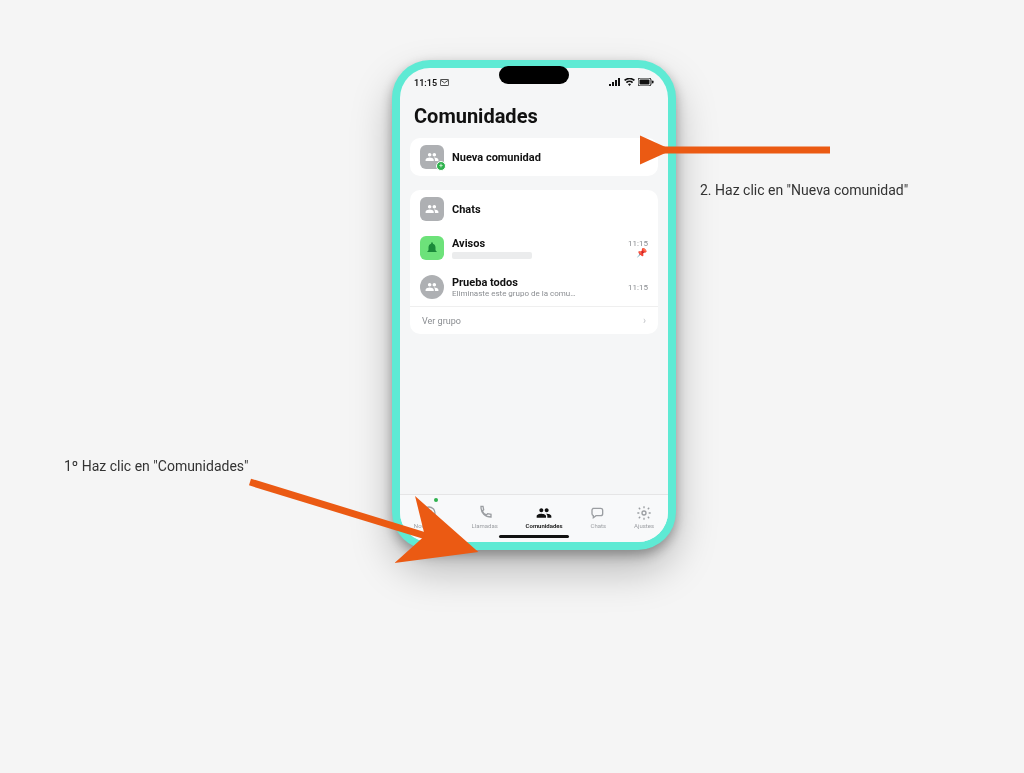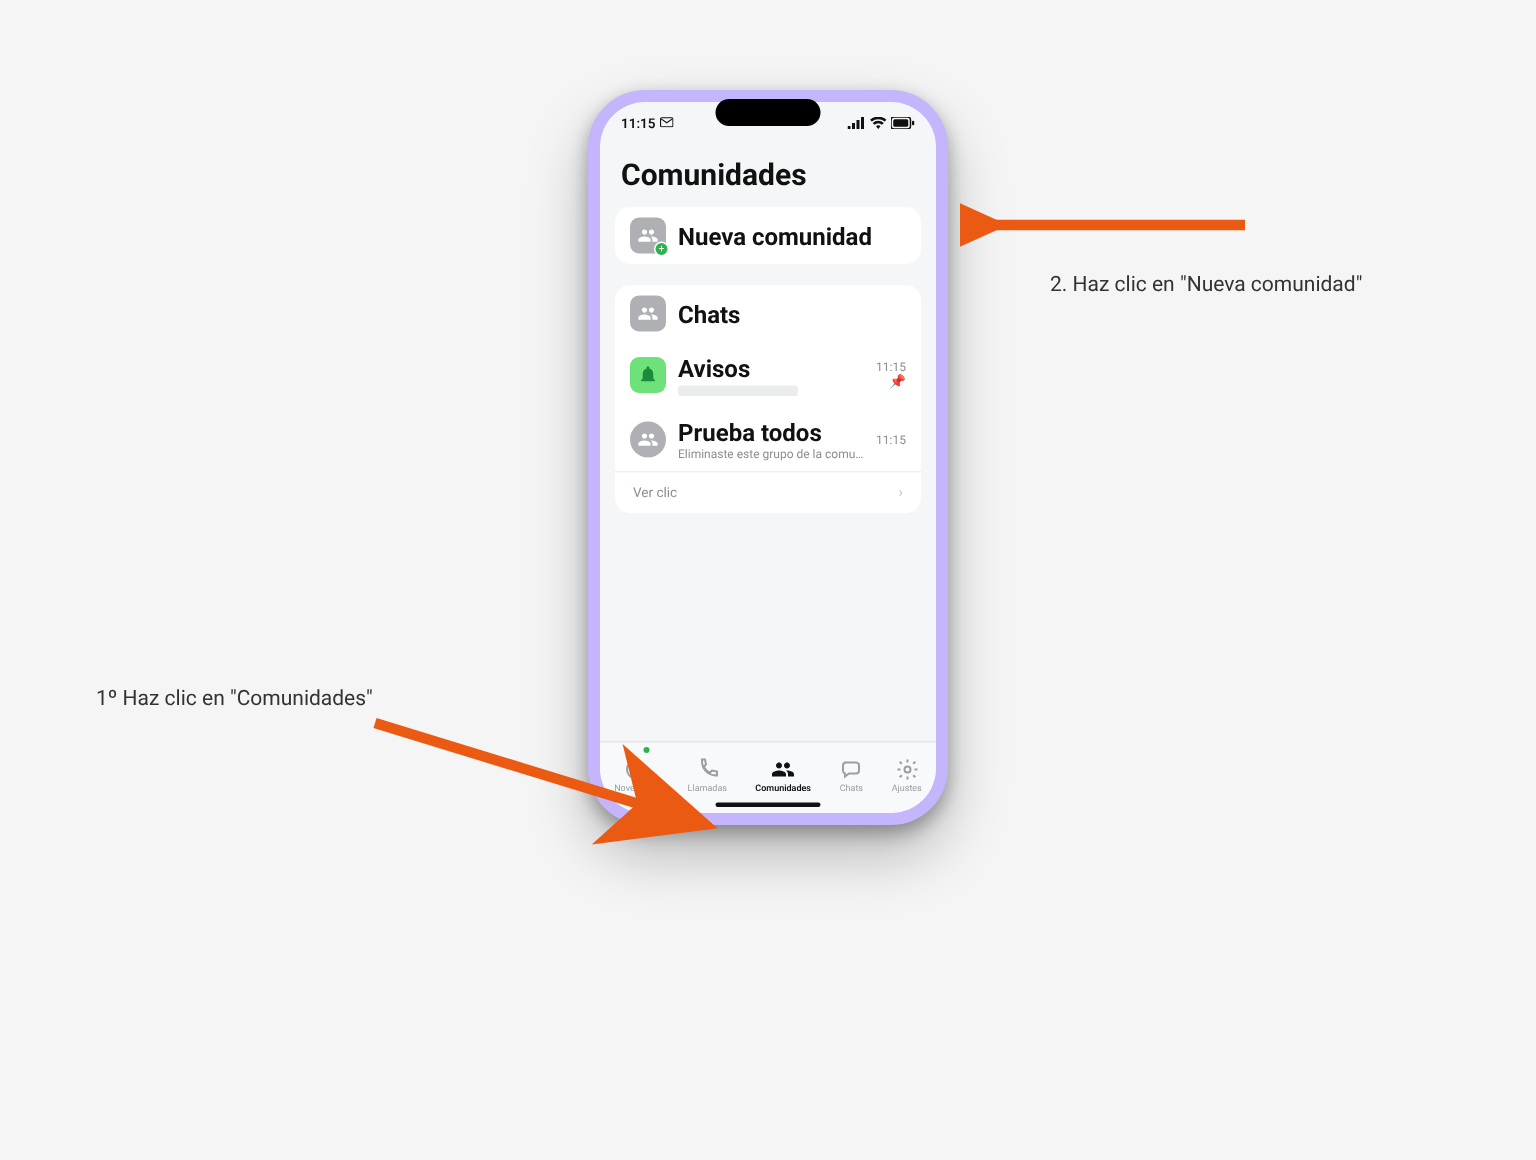--- a/index.html
+++ b/index.html
@@ -10,23 +10,23 @@
     font-family: -apple-system, "Segoe UI", Roboto, Arial, sans-serif;
     position: relative;
     overflow: hidden;
   }
 
   
   .phone {
     position: absolute;
     left: 392px;
     top: 60px;
-    width: 240px;
+    width: 284px;
     height: 490px;
-    background: #c4b5fd;
+    background: #5eead4;
     border-radius: 38px;
     padding: 8px;
     box-shadow: 0 20px 40px rgba(0,0,0,0.25), 0 5px 12px rgba(0,0,0,0.3);
   }
   .screen {
     width: 100%;
     height: 100%;
     background: #f5f6f7;
     border-radius: 30px;
     overflow: hidden;
@@ -110,21 +110,21 @@
     right: -2px; bottom: -2px;
     width: 10px; height: 10px;
     background: #2fb24d;
     border-radius: 50%;
     border: 1.2px solid #fff;
     display: flex; align-items: center; justify-content: center;
     color: #fff; font-size: 7px; line-height: 1;
   }
 
   .row-main { flex: 1; min-width: 0; }
-  .row-title { font-size: 16px; font-weight: 700; color: #111; }
+  .row-title { font-size: 11px; font-weight: 700; color: #111; }
   .row-sub { font-size: 8px; color: #8a8d91; white-space: nowrap; overflow: hidden; text-overflow: ellipsis; }
   .row-sub.redacted {
     display: block; width: 80px; height: 7px;
     background: #ebeced; border-radius: 2px; margin-top: 2px;
   }
   .row-meta { text-align: right; font-size: 8px; color: #8a8d91; }
   .row-meta .pin { font-size: 9px; color: #8a8d91; }
 
   .see-all {
     padding: 8px 12px;
@@ -277,21 +277,21 @@
           <div class="row-main">
             <div class="row-title">Prueba todos</div>
             <div class="row-sub">Eliminaste este grupo de la comu…</div>
           </div>
           <div class="row-meta">
             <div>11:15</div>
           </div>
         </div>
 
         <div class="see-all">
-          <span>Ver clic</span>
+          <span>Ver grupo</span>
           <span class="chev">›</span>
         </div>
       </div>
     </div>
 
     <div class="tabbar">
       <div class="tab" style="position:relative">
         <span class="dot"></span>
         <svg viewBox="0 0 24 24" fill="none" stroke="#9b9ea2" stroke-width="2">
             <circle cx="12" cy="12" r="9"></circle>

